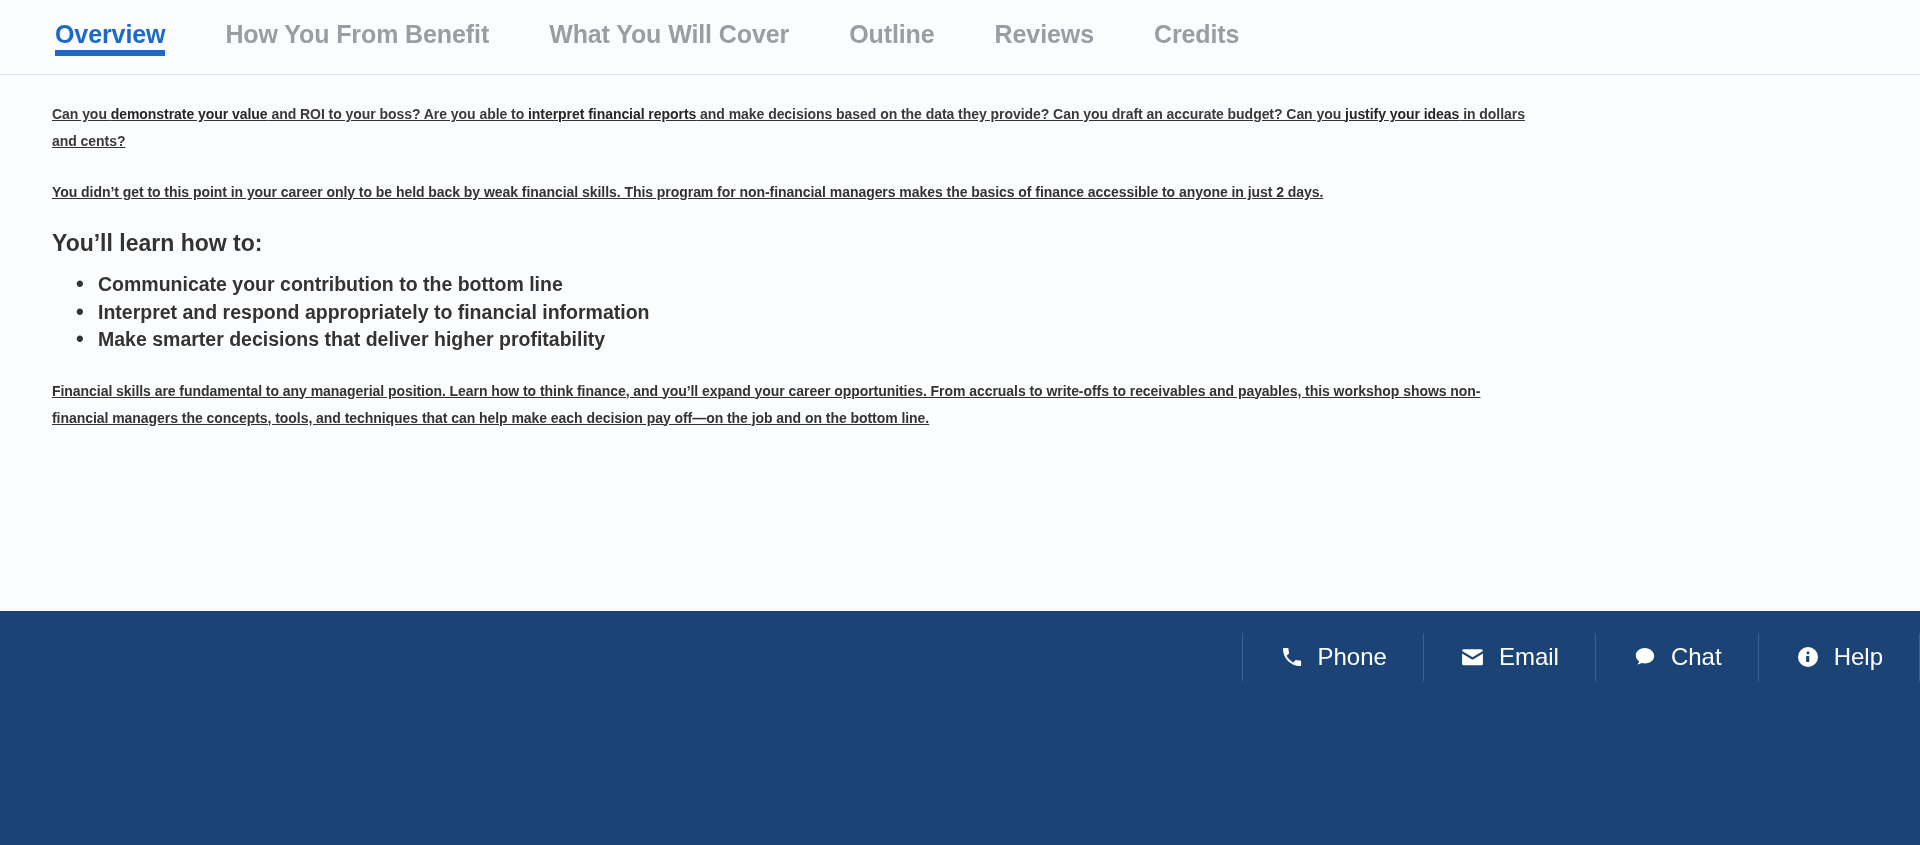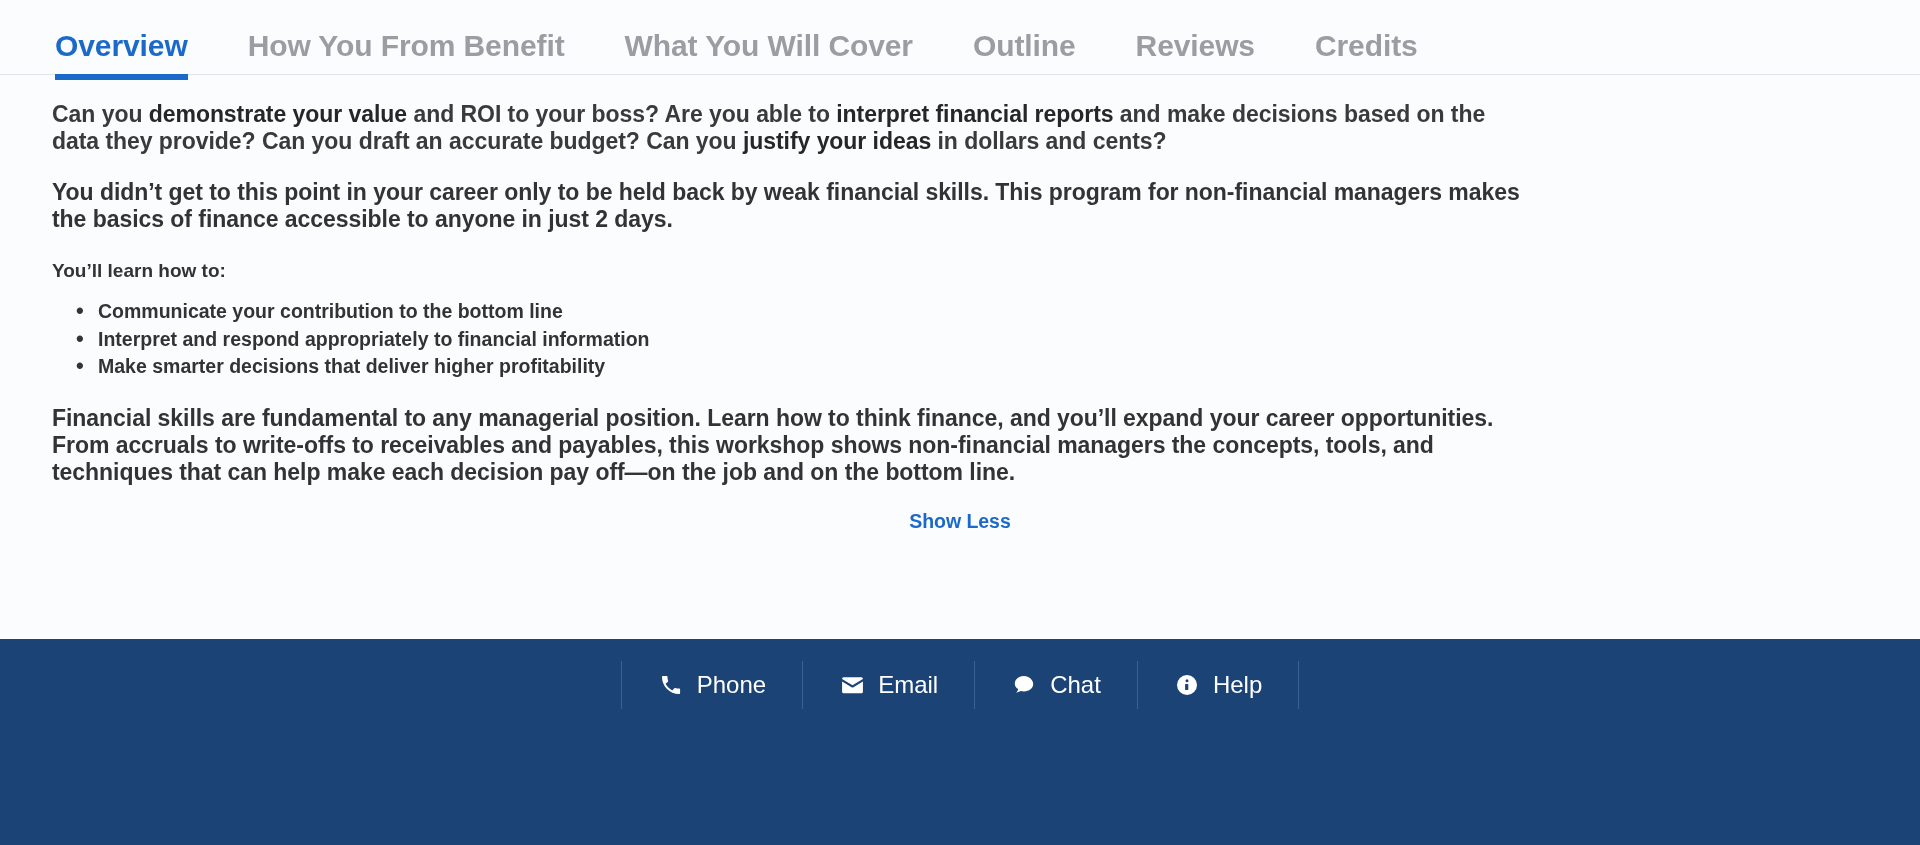--- a/index.html
+++ b/index.html
@@ -29,27 +29,27 @@
     height: 75px;
     box-sizing: border-box;
     background: #fbfcfd;
     border-bottom: 1px solid #e2e5e8;
     display: flex;
     align-items: flex-start;
     padding-left: 55px;
   }
   .tab {
     position: relative;
-    height: 80px;
+    height: 56px;
     box-sizing: border-box;
     display: flex;
     align-items: center;
     padding: 12px 0 0 0;
     margin-right: 60px;
-    font-size: 30px;
+    font-size: 25px;
     font-weight: bold;
     color: #9a9da1;
     letter-spacing: -0.1px;
     cursor: pointer;
     white-space: nowrap;
   }
   .tab:last-child { margin-right: 0; }
   .tab.active {
     color: #1b6ac9;
   }
@@ -65,44 +65,45 @@
 
   
   .content {
     flex: 1 1 auto;
     padding: 26px 52px 0 52px;
     box-sizing: border-box;
     background: #fbfcfd;
     overflow: hidden;
   }
   .para {
-    font-size: 23px;
+    font-size: 14px;
     line-height: 27px;
     color: #333333;
     font-weight: bold;
     margin: 0 0 24px 0;
     max-width: 1480px;
     letter-spacing: -0.05px;
+    text-decoration: underline;
   }
   .para.mixed {
     font-weight: bold;
   }
   .para.mixed .norm {
     font-weight: bold;
   }
   .para.mixed .em {
     font-weight: bold;
     color: #2b2b2b;
   }
   
   .para.mixed .norm { font-weight: 600; color: #3a3a3a; }
   .para.mixed .em   { font-weight: 800; color: #262626; }
 
   .lead-in {
-    font-size: 19px;
+    font-size: 23px;
     line-height: 27px;
     color: #333333;
     font-weight: bold;
     margin: 0 0 14px 0;
   }
 
   ul.learn {
     margin: 0 0 24px 0;
     padding-left: 46px;
     list-style: none;
@@ -134,25 +135,25 @@
   .showless {
     font-size: 19.5px;
     font-weight: bold;
     color: #1b6ac9;
     cursor: pointer;
     letter-spacing: -0.05px;
   }
 
   
   .bottombar {
-    height: 206px;
+    height: 234px;
     background: #1b4375;
     display: flex;
     align-items: flex-start;
-    justify-content: center;
+    justify-content: flex-end;
     padding-top: 22px;
     box-sizing: border-box;
   }
   .bb-inner {
     display: flex;
     align-items: center;
   }
   .bb-item {
     display: flex;
     align-items: center;
@@ -212,23 +213,20 @@
     <p class="lead-in">You’ll learn how to:</p>
 
     <ul class="learn">
       <li><span>Communicate your contribution to the bottom line</span></li>
       <li><span>Interpret and respond appropriately to financial information</span></li>
       <li><span>Make smarter decisions that deliver higher profitability</span></li>
     </ul>
 
     <p class="para">Financial skills are fundamental to any managerial position. Learn how to think finance, and you’ll expand your career opportunities. From accruals to write-offs to receivables and payables, this workshop shows non-financial managers the concepts, tools, and techniques that can help make each decision pay off—on the job and on the bottom line.</p>
 
-    <div class="showless-wrap">
-      <span class="showless">Show Less</span>
-    </div>
 
   </div>
 
   <div class="bottombar">
     <div class="bb-inner">
 
       <div class="bb-item">
         <span class="bb-ico">
           <svg width="24" height="24" viewBox="0 0 24 24" fill="currentColor" aria-hidden="true">
             <path d="M6.6 10.8c1.4 2.8 3.8 5.1 6.6 6.6l2.2-2.2c.3-.3.7-.4 1-.2 1.2.4 2.4.6 3.7.6.6 0 1 .4 1 1V20c0 .6-.4 1-1 1C10.6 21 3 13.4 3 4c0-.6.4-1 1-1h3.5c.6 0 1 .4 1 1 0 1.3.2 2.5.6 3.7.1.3 0 .7-.2 1l-2.3 2.1z"></path>

